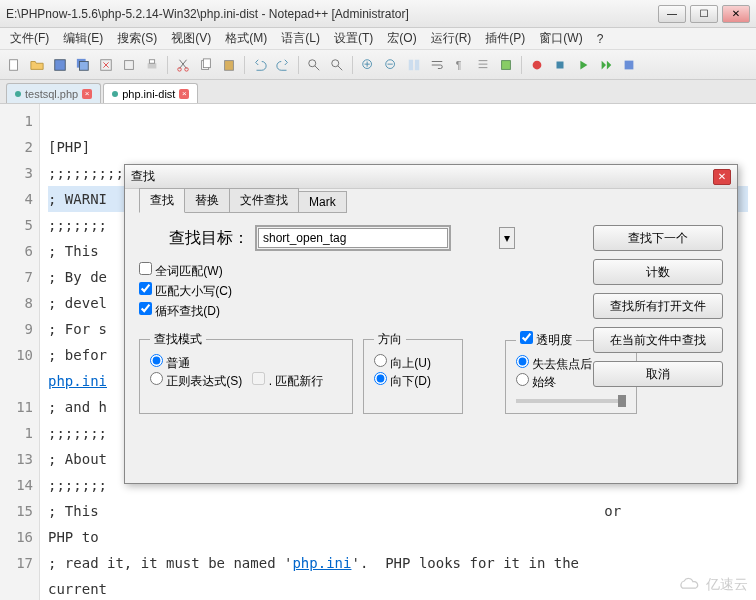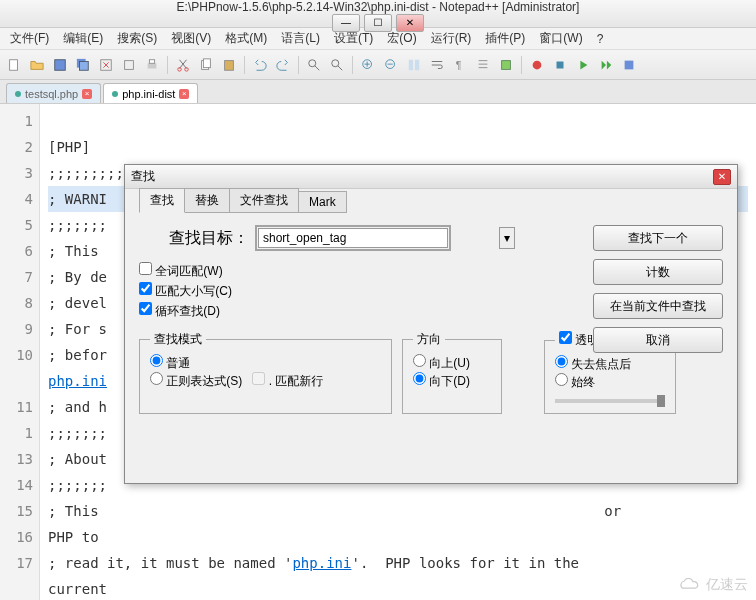--- a/index.html
+++ b/index.html
@@ -1,17 +1,17 @@
 <!DOCTYPE html>
 <html><head>
 <meta charset="utf-8">
 <style>
 * { box-sizing: border-box; margin: 0; padding: 0; }
 body { font-family: "Microsoft YaHei", Tahoma, sans-serif; font-size: 12px; background: #fff; width: 756px; height: 600px; overflow: hidden; position: relative; }
-.titlebar { height: 28px; background: linear-gradient(#f7f7f7,#e6e6e6); border-bottom: 1px solid #ccc; display: flex; align-items: center; padding: 0 6px; flex-direction: column; }
+.titlebar { height: 28px; background: linear-gradient(#f7f7f7,#e6e6e6); border-bottom: 1px solid #ccc; display: flex; align-items: center; padding: 0 6px; }
 .titlebar .title { flex: 1; font-size: 12px; color: #333; }
 .winbtns { display: flex; gap: 4px; }
 .winbtn { width: 28px; height: 18px; border: 1px solid #aaa; background: linear-gradient(#fafafa,#ddd); font-size: 10px; text-align: center; line-height: 16px; border-radius: 2px; }
 .winbtn.close { background: linear-gradient(#f8d0d0,#e89090); }
 .menubar { height: 22px; background: #f3f3f3; border-bottom: 1px solid #ddd; display: flex; align-items: center; padding: 0 4px; gap: 2px; }
 .menuitem { padding: 2px 6px; font-size: 12px; color: #333; cursor: default; }
 .toolbar { height: 30px; background: linear-gradient(#f5f5f5,#e8e8e8); border-bottom: 1px solid #ccc; display: flex; align-items: center; padding: 0 4px; gap: 3px; }
 .tbtn { width: 20px; height: 20px; border: 1px solid transparent; display: flex; align-items: center; justify-content: center; }
 .tbtn svg { width: 14px; height: 14px; }
 .tabs { height: 24px; background: #e8e8e8; display: flex; align-items: flex-end; padding: 0 6px; gap: 2px; border-bottom: 1px solid #ccc; }
@@ -39,21 +39,21 @@
 .search-input { width: 190px; height: 20px; border: 1px solid #999; padding: 0 4px; font-size: 12px; }
 .dd { width: 16px; height: 22px; border: 1px solid #999; background: #eee; text-align: center; line-height: 20px; margin-left: 42px; }
 .btncol { position: absolute; right: 14px; top: 12px; display: flex; flex-direction: column; gap: 8px; }
 .dlg-btn { width: 130px; height: 26px; border: 1px solid #888; background: linear-gradient(#fafafa,#e2e2e2); font-size: 12px; border-radius: 3px; }
 .checks { font-size: 12px; line-height: 20px; }
 .checks label { display: block; }
 .groups { display: flex; gap: 10px; margin-top: 10px; }
 fieldset { border: 1px solid #aaa; padding: 6px 10px 8px; font-size: 12px; }
 fieldset legend { padding: 0 4px; }
 fieldset label { display: block; line-height: 18px; }
-.fs-mode { width: 253px; }
+.fs-mode { width: 214px; }
 .fs-dir { width: 100px; }
 .fs-trans { width: 130px; margin-left: 32px; }
 .slider { width: 110px; height: 4px; background: #ccc; margin: 8px 0 2px; position: relative; }
 .slider .thumb { position: absolute; right: 0; top: -4px; width: 8px; height: 12px; background: #888; }
 .watermark { position: absolute; right: 8px; bottom: 6px; color: #ccc; font-size: 14px; display: flex; align-items: center; gap: 4px; }
 .watermark svg { width: 26px; height: 16px; }
 </style>
 </head>
 <body>
 
@@ -288,20 +288,21 @@
       <label style="margin-left:30px">查找目标：</label>
       <span class="search-input-wrap">
         <input class="search-input" value="short_open_tag" style="">
       </span>
       <span class="dd">▾</span>
     </div>
 
     <div class="btncol">
       <button class="dlg-btn">查找下一个</button>
       <button class="dlg-btn">计数</button>
+      <button class="dlg-btn">查找所有打开文件</button>
       <button class="dlg-btn">在当前文件中查找</button>
       <button class="dlg-btn">取消</button>
     </div>
 
     <div class="checks">
       <label><input type="checkbox" style=""> <span>全词匹配(W)</span></label>
       <label><input type="checkbox" checked="" style=""> <span>匹配大小写(C)</span></label>
       <label><input type="checkbox" checked="" style=""> <span>循环查找(D)</span></label>
     </div>
 

